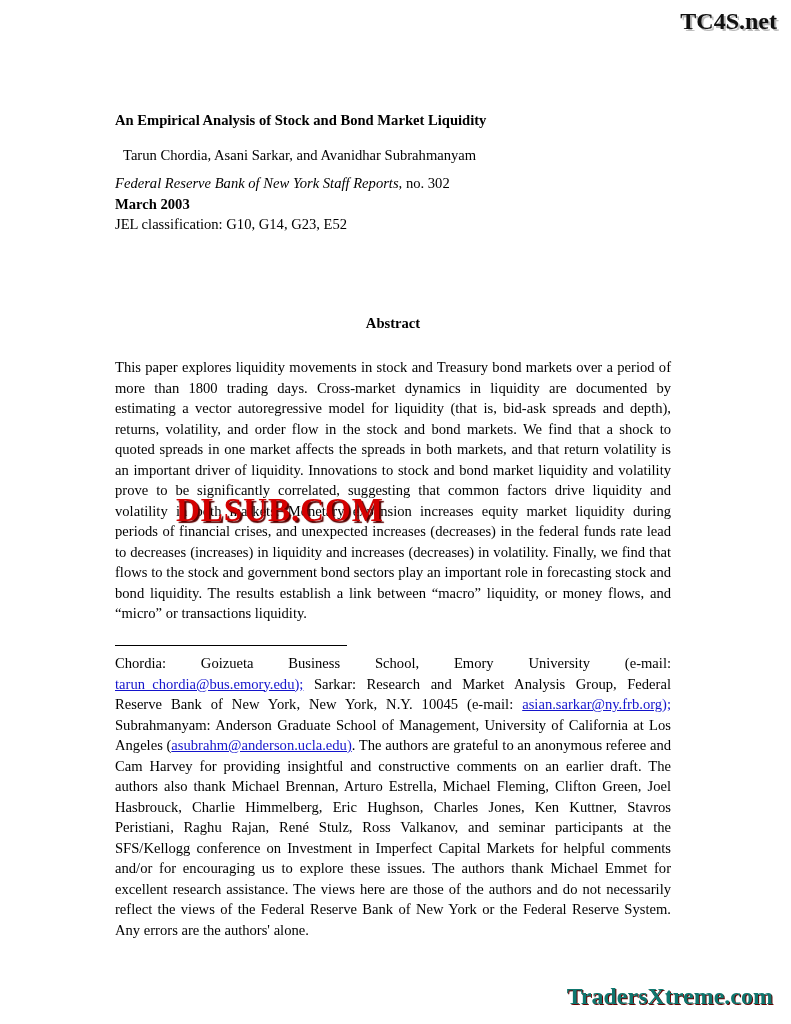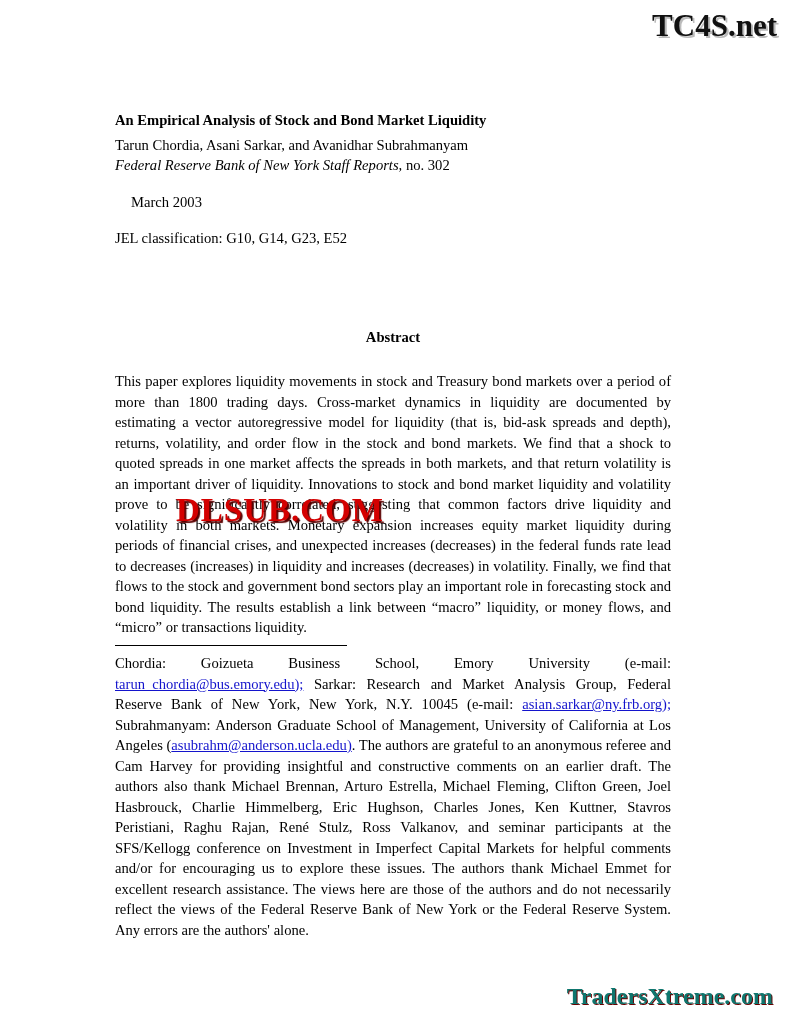--- a/index.html
+++ b/index.html
@@ -24,21 +24,21 @@
     background: #ffffff;
   }
 
   
   .wm-topright {
     position: absolute;
     top: 8px;
     right: 14px;
     font-family: "Liberation Serif", serif;
     font-weight: bold;
-    font-size: 31px;
+    font-size: 24px;
     letter-spacing: 0px;
     color: #111111;
     text-shadow: 2px 2px 0 #bbbbbb;
     white-space: nowrap;
   }
   .wm-center {
     position: absolute;
     top: 492px;
     left: 176px;
     font-family: "Liberation Serif", serif;
@@ -66,26 +66,26 @@
     position: absolute;
     left: 115px;
     top: 110px;
     width: 556px;
     font-size: 14.6px;
     line-height: 20.5px;
   }
 
   .title {
     font-weight: bold;
-    margin: 0 0 4px 0;
+    margin: 0 0 14px 0;
   }
-  .byline { margin: 0; }
+  .byline { margin: 8px; }
   .series { margin: 0; }
   .series em { font-style: italic; }
-  .date { margin: 16px; }
+  .date { margin: 0; font-weight: bold; }
   .jel { margin: 0; }
 
   .abstract-heading {
     text-align: center;
     font-weight: bold;
     margin: 78px 0 0 0;
     font-family: Liberation Serif, serif;
   }
 
   .abstract-body {

